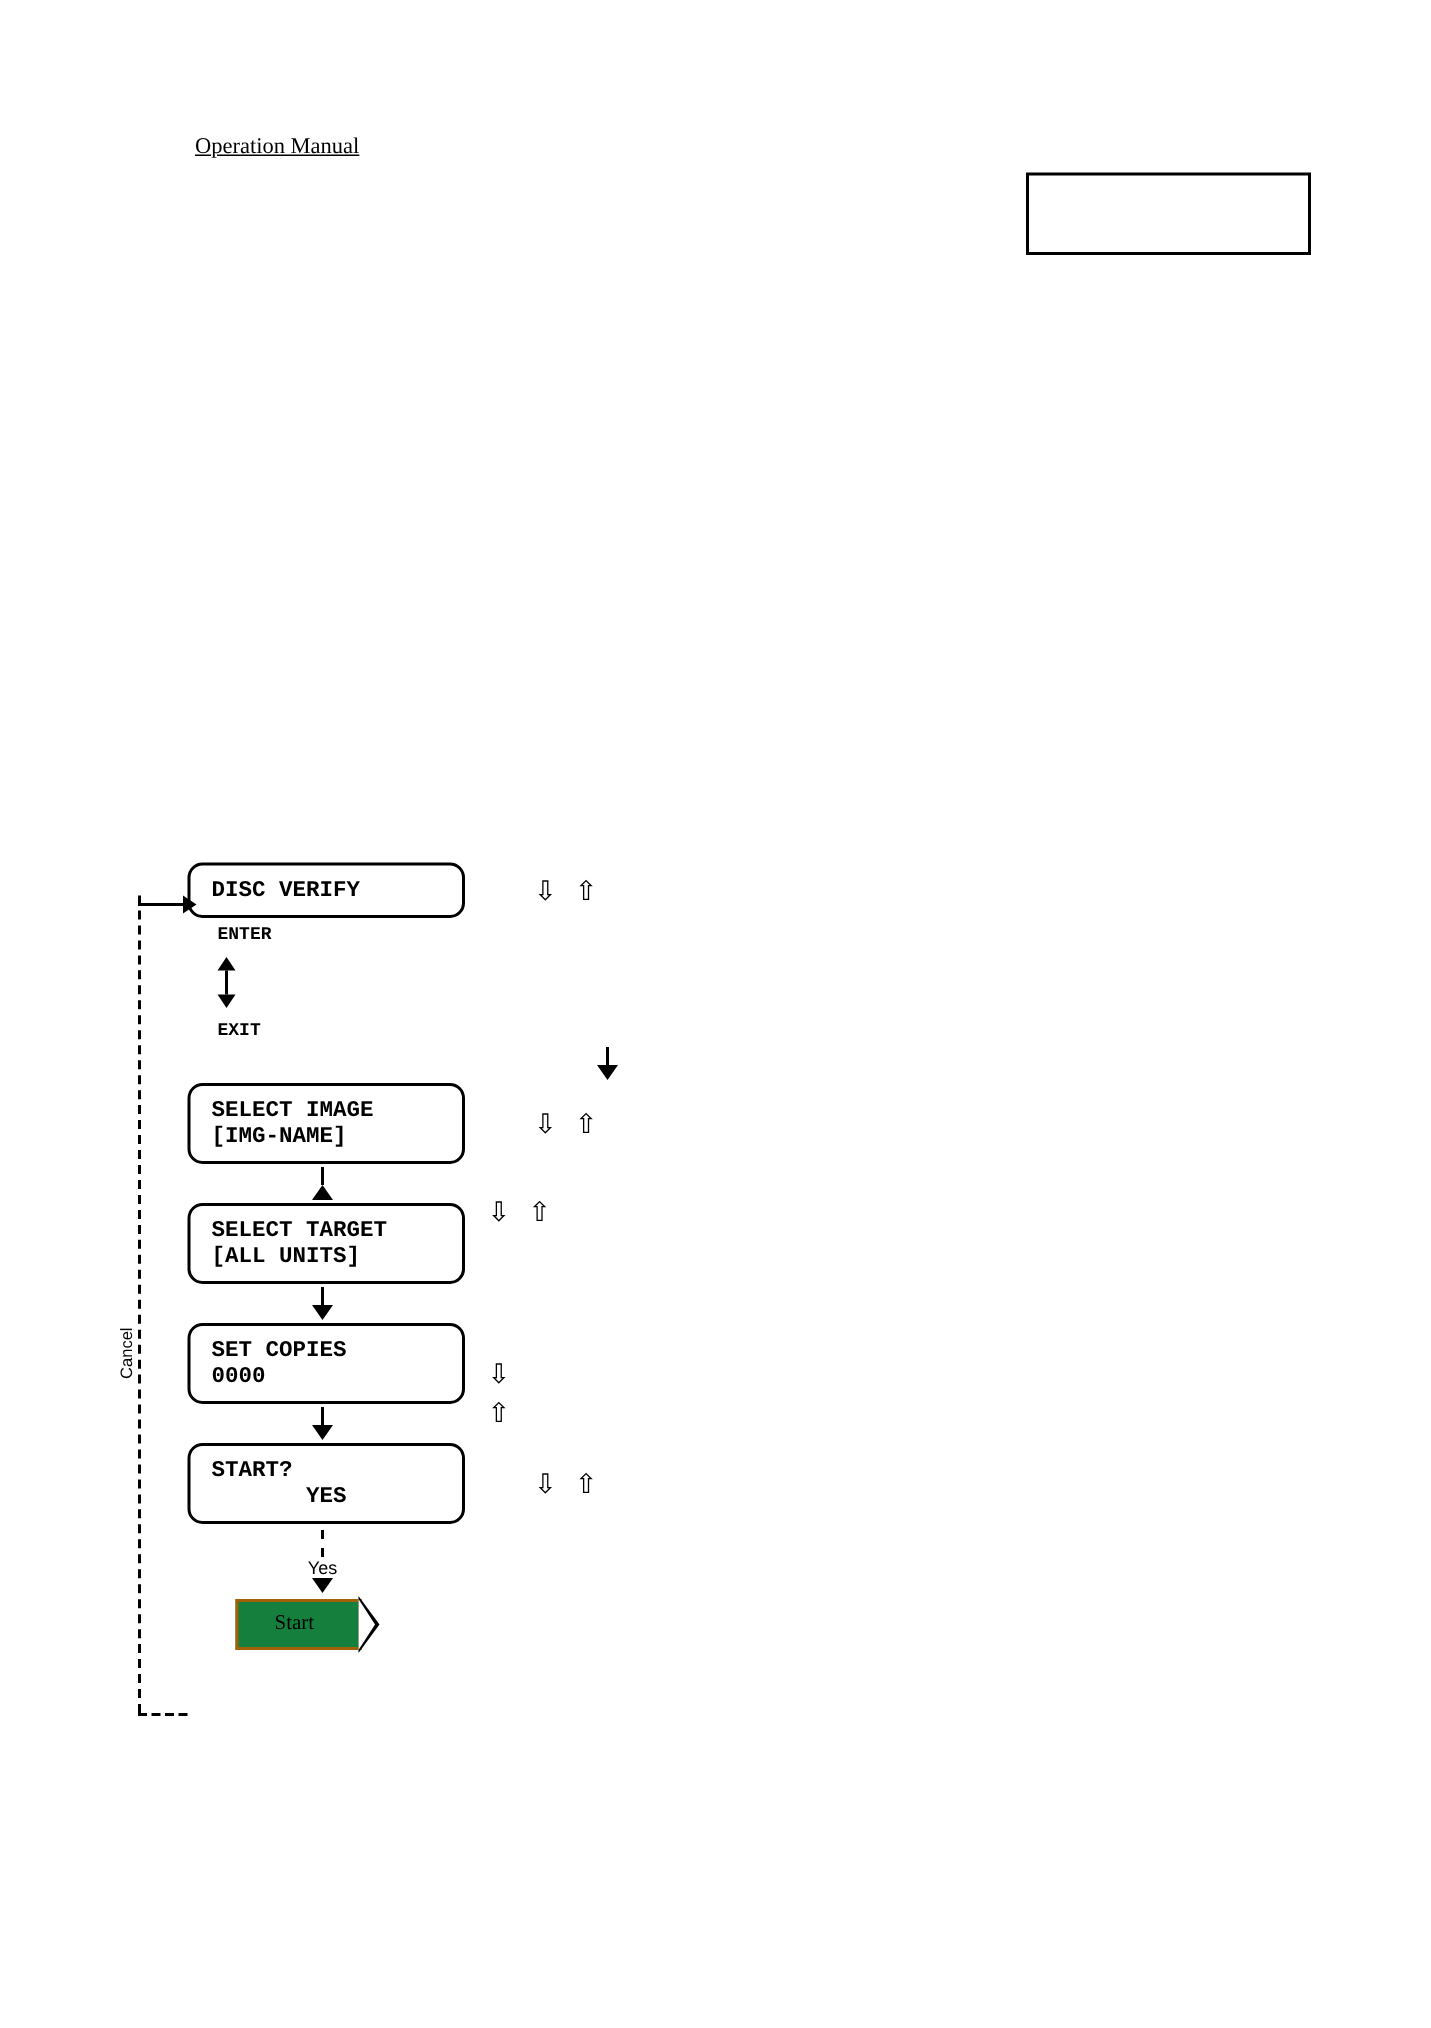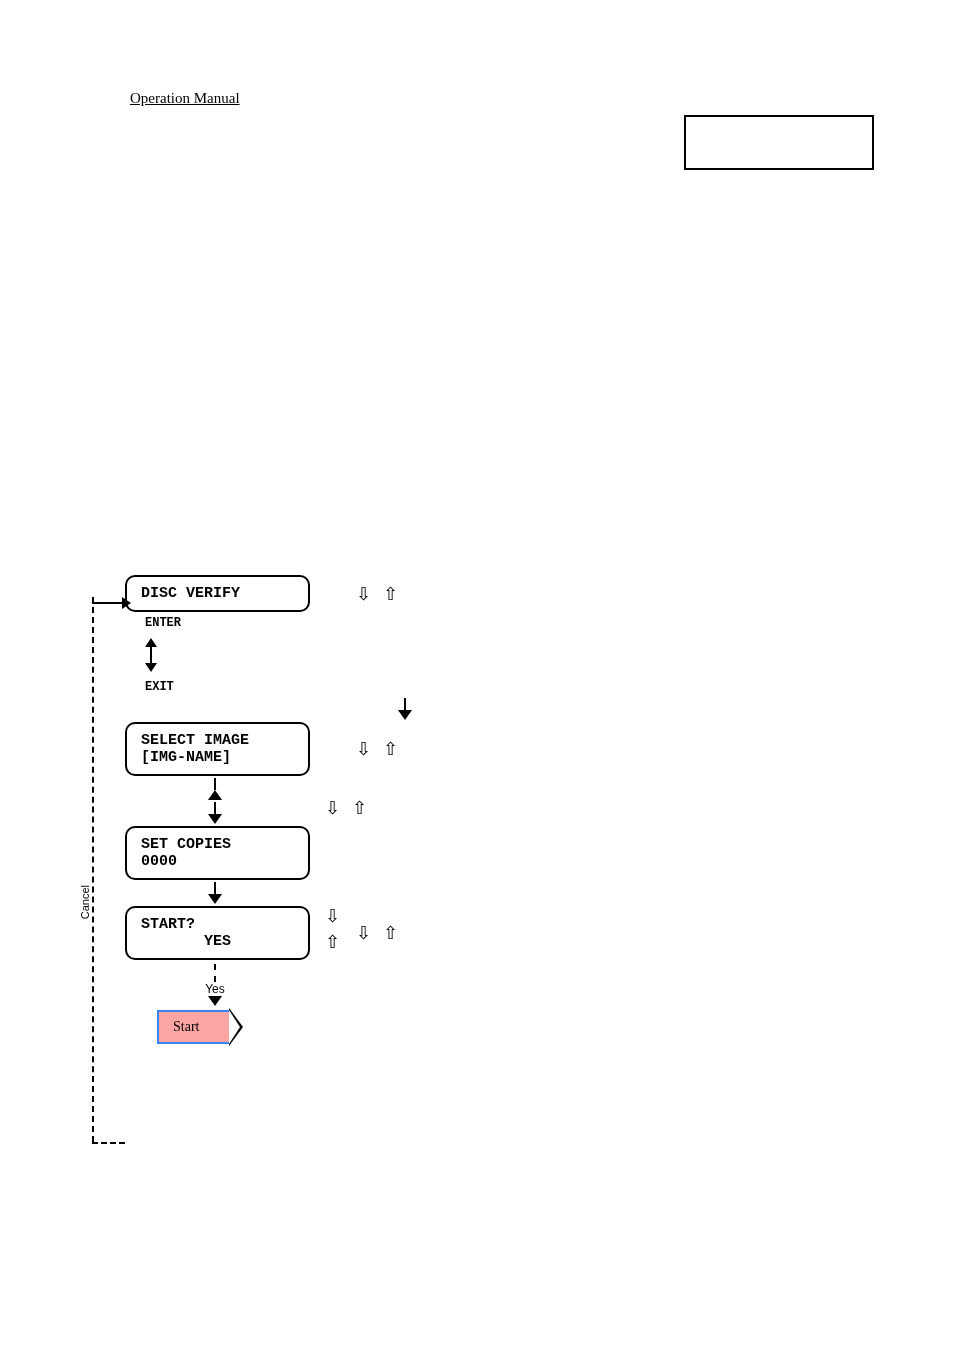--- a/index.html
+++ b/index.html
@@ -148,20 +148,26 @@
       <div style="width: 2px; height: 12px; background: #000;"></div>
 
       <div style="width: 0; height: 0; border-left: 7px solid transparent; border-right: 7px solid transparent; border-bottom: 10px solid #000;"></div>
     </div>
 
     <div style="position: absolute; left: 200px; top: 222px; display: flex; gap: 12px; font-size: 18px;">
       <span>⇩</span>
       <span>⇧</span>
     </div>
 
+    <div class="fc-node-row" style="margin-top: 2px;">
+      <div class="fc-box">
+        <span>SELECT TARGET</span><br>
+        <span>[ALL UNITS]</span>
+      </div>
+    </div>
 
     <div style="padding-left: 60px; margin: 2px 0; display: flex; flex-direction: column; align-items: center; width: 120px;">
       <div style="width: 2px; height: 12px; background: #000;"></div>
       <div style="width: 0; height: 0; border-left: 7px solid transparent; border-right: 7px solid transparent; border-top: 10px solid #000;"></div>
     </div>
 
     <div style="position: absolute; left: 200px; top: 330px; display: flex; flex-direction: column; align-items: center; gap: 4px; font-size: 18px;">
       <span>⇩</span>
       <span>⇧</span>
     </div>
@@ -191,21 +197,21 @@
     </div>
 
     <div style="padding-left: 60px; margin: 4px 0; display: flex; flex-direction: column; align-items: center; width: 120px;">
       <div style="border-left: 2px dashed #000; height: 18px;"></div>
       <div style="font-size: 12px; font-family: Arial, sans-serif;">Yes</div>
       <div style="width: 0; height: 0; border-left: 7px solid transparent; border-right: 7px solid transparent; border-top: 10px solid #000;"></div>
     </div>
 
     <div style="padding-left: 32px; margin-top: 4px;">
       <div style="position: relative; display: inline-block;">
-        <div style="border: 2px solid #3b82f6; padding: 7px 30px 7px 14px; font-size: 14px; font-family: 'Times New Roman', serif; display: inline-block; position: relative; background: #fca5a5;">
+        <div style="border: 2px solid #a16207; padding: 7px 30px 7px 24px; font-size: 14px; font-family: 'Times New Roman', serif; display: inline-block; position: relative; background: #15803d;">
           <span>Start</span>
           
           <div style="position: absolute; right: -14px; top: 50%; transform: translateY(-50%); width: 0; height: 0; border-top: 19px solid transparent; border-bottom: 19px solid transparent; border-left: 14px solid #000; z-index: 1;"></div>
           <div style="position: absolute; right: -11px; top: 50%; transform: translateY(-50%); width: 0; height: 0; border-top: 17px solid transparent; border-bottom: 17px solid transparent; border-left: 11px solid #fff; z-index: 2;"></div>
         </div>
       </div>
     </div>
 
     <div style="position: absolute; left: -33px; top: 567px; width: 33px; height: 2px; background: transparent; border-bottom: 2px dashed #000;"></div>
 

